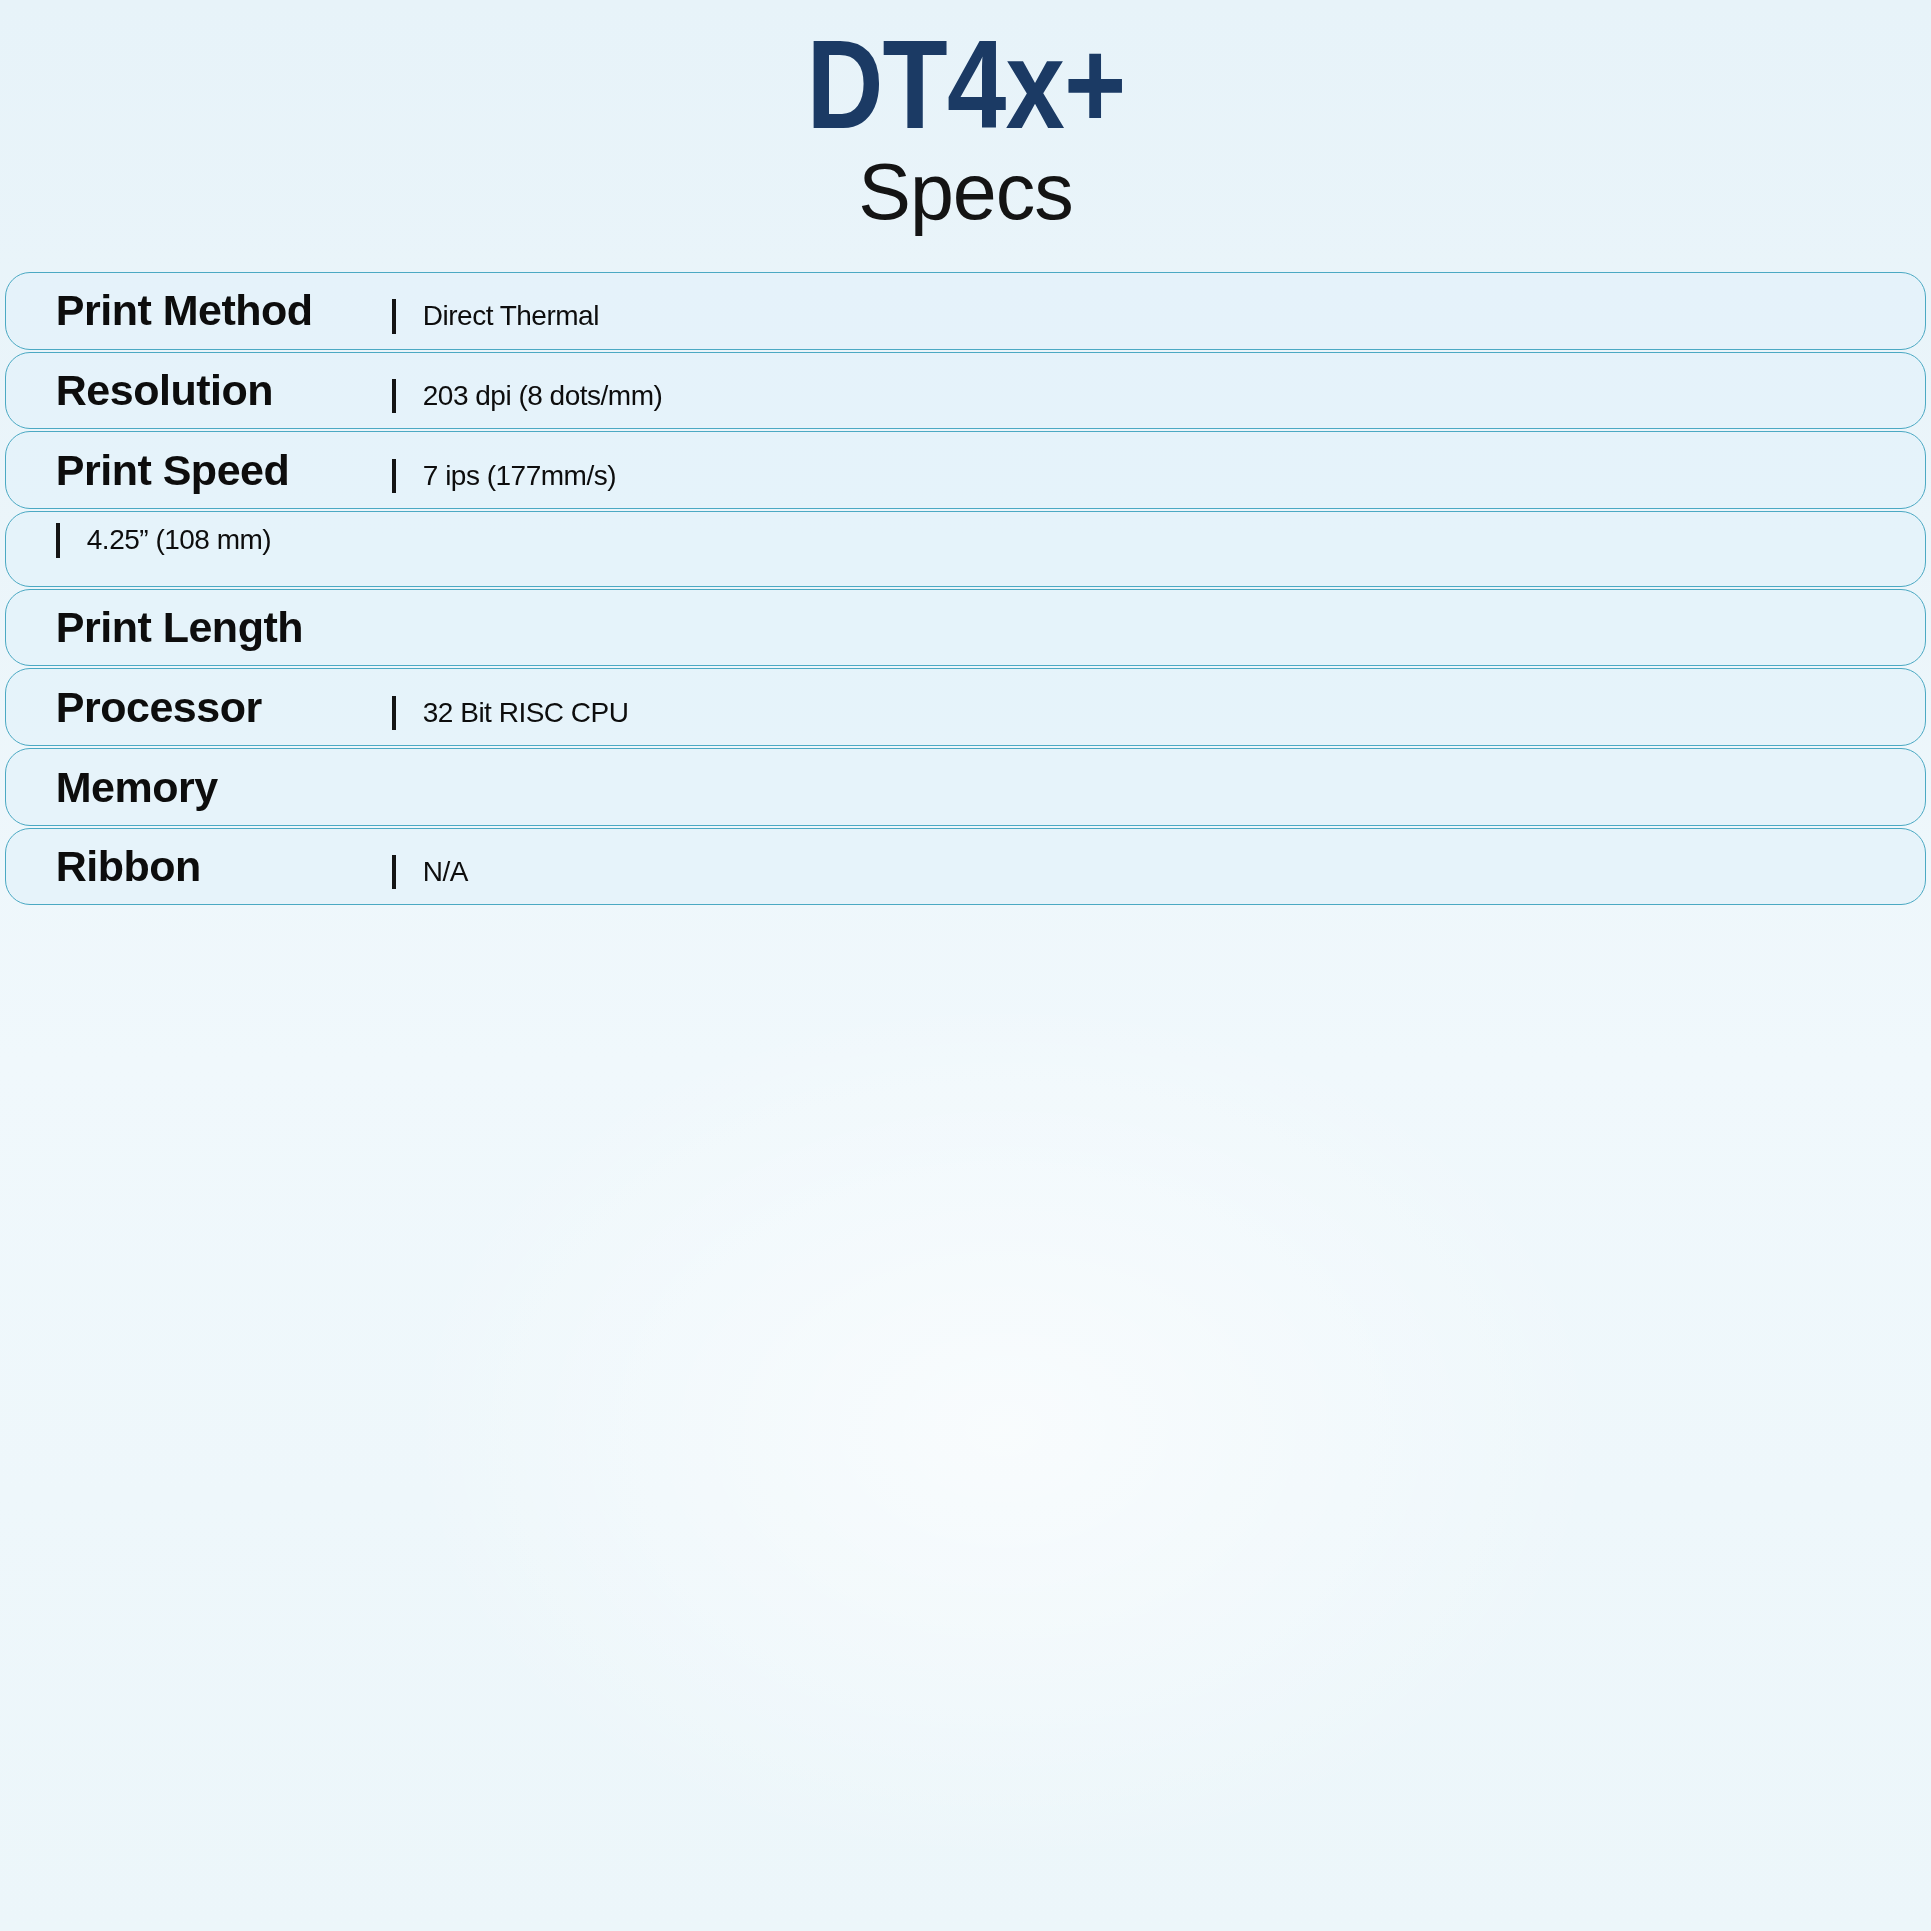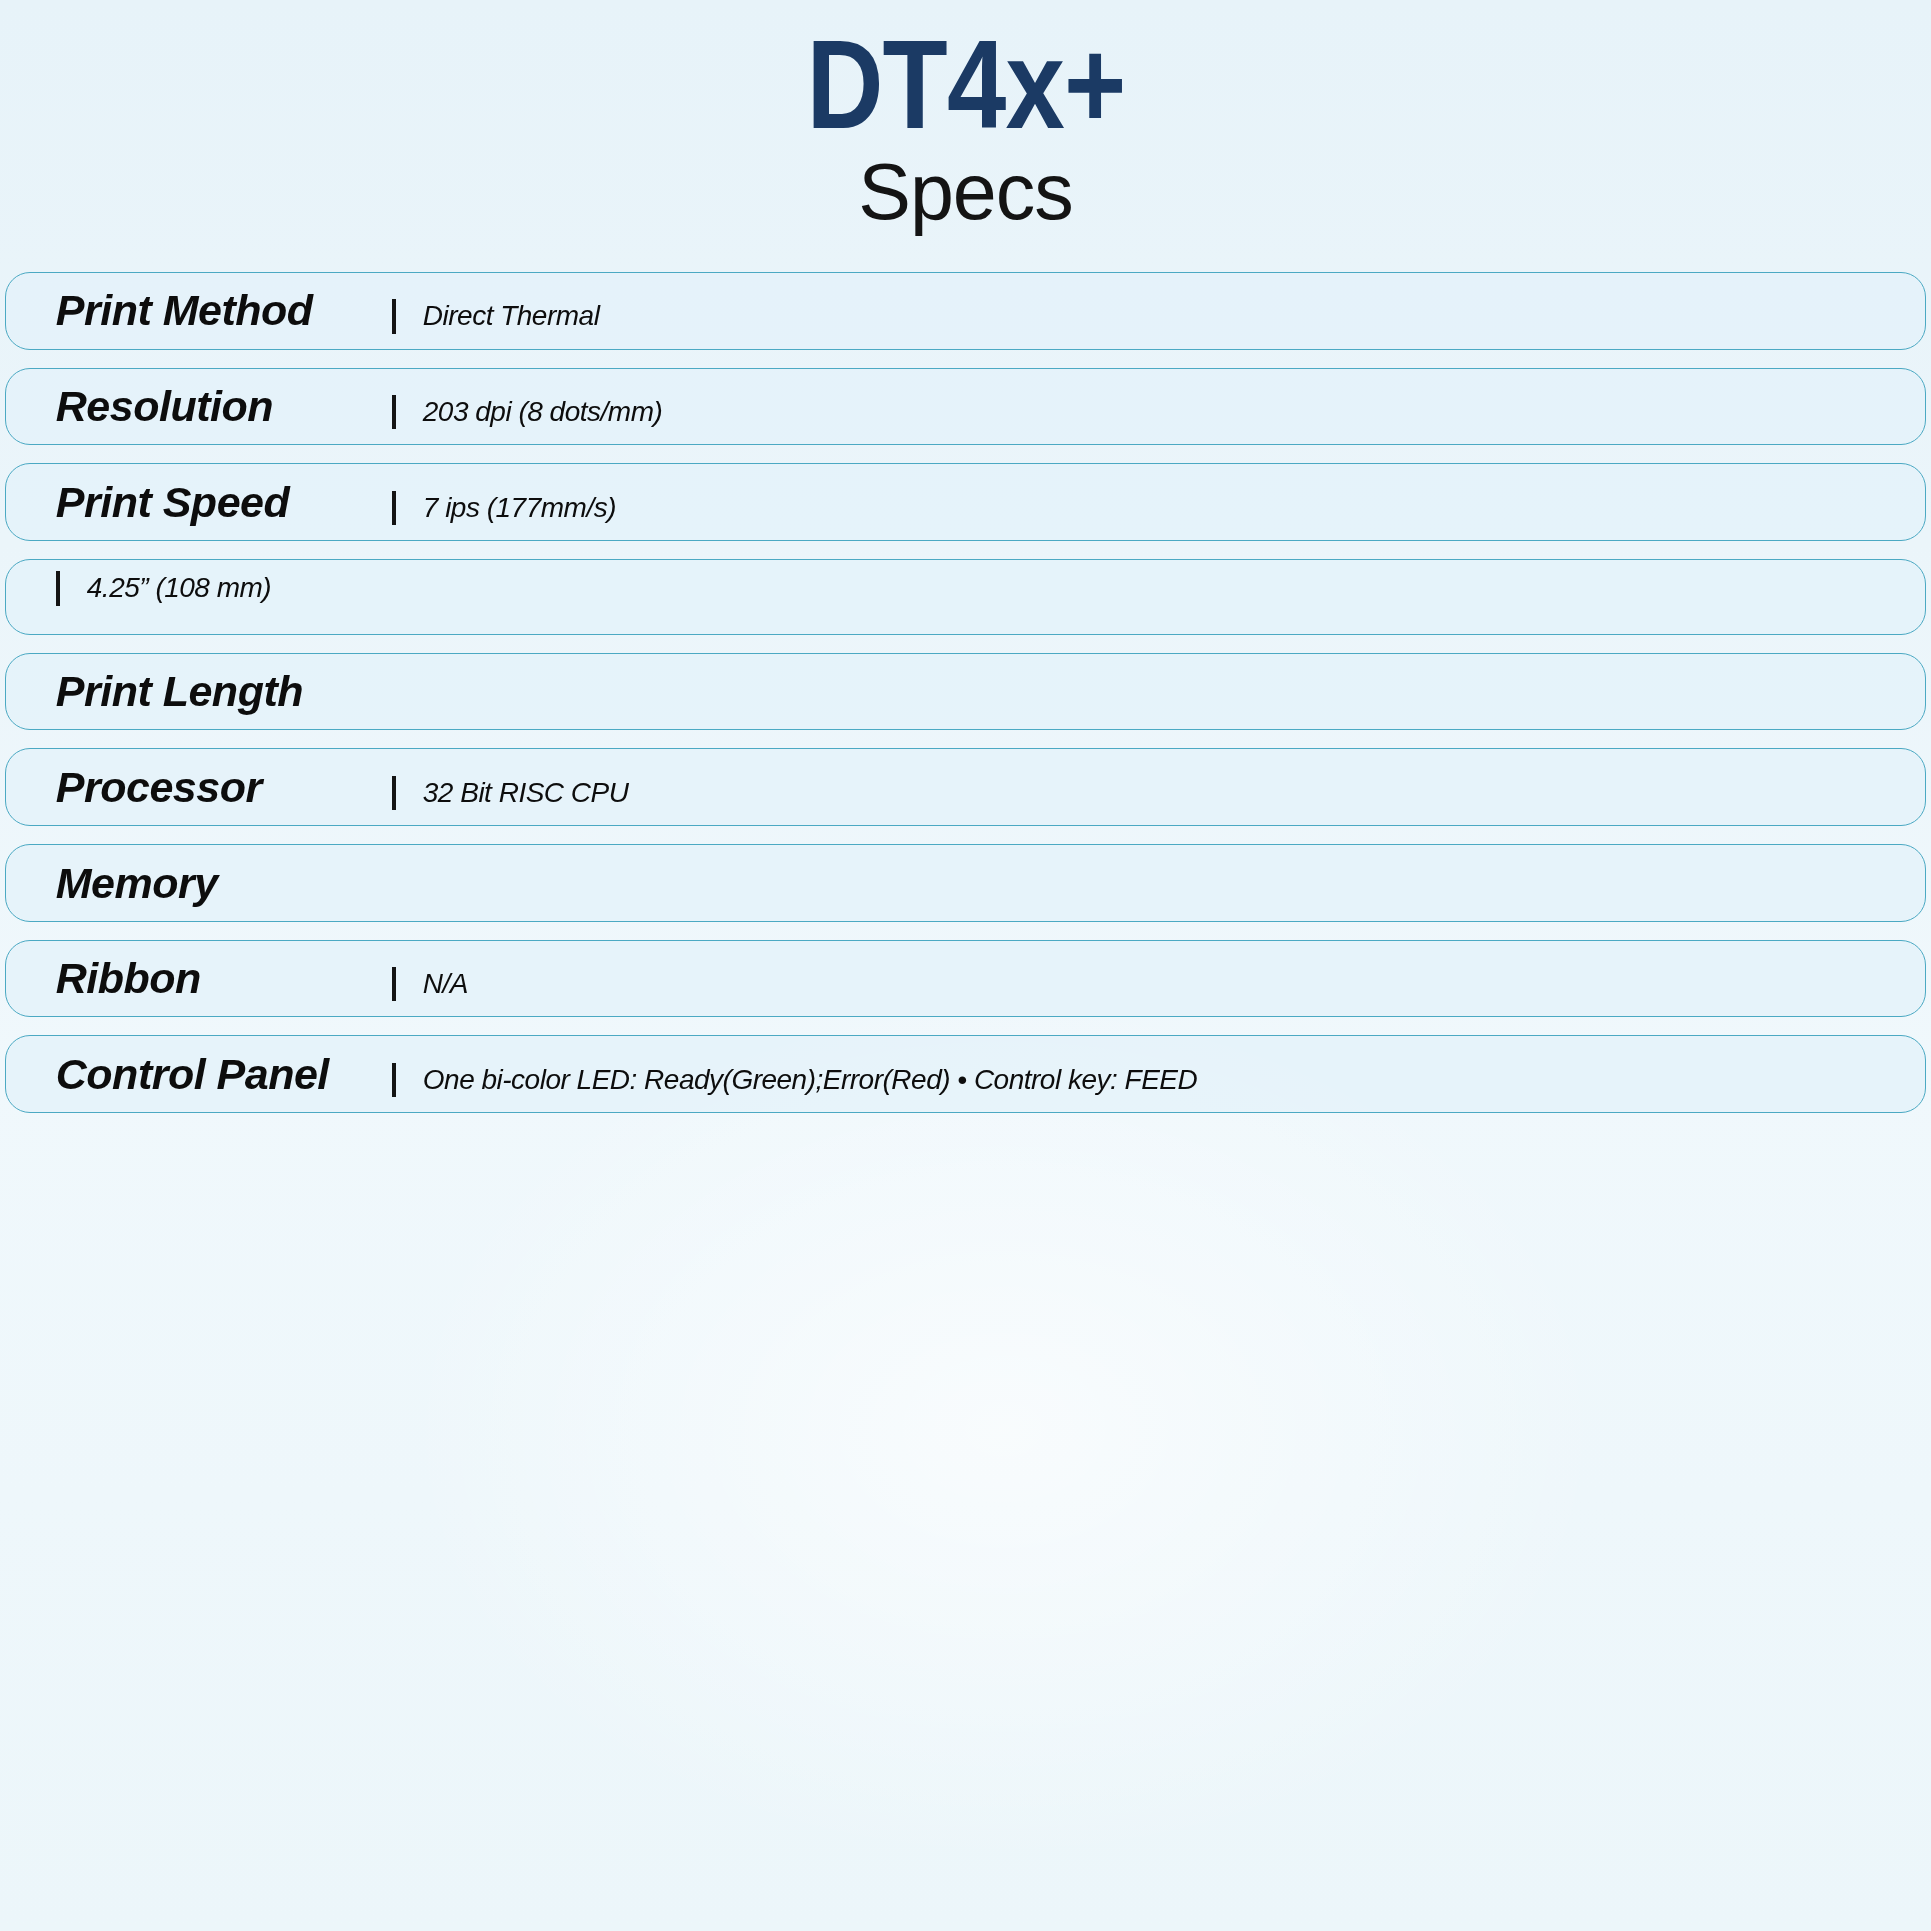--- a/index.html
+++ b/index.html
@@ -41,23 +41,22 @@
     color: #141414;
     font-size: 79px;
     font-weight: normal;
     line-height: 1.0;
     letter-spacing: -1px;
   }
   .spec-list {
     margin-top: 41px;
     display: flex;
     flex-direction: column;
-    gap: 18px;
+    gap: 2px;
     padding: 0 4.8px;
-    font-style: italic;
   }
   .spec-row {
     box-sizing: border-box;
     min-height: 76px;
     border: 1.9px solid #4ba9c3;
     border-radius: 25px;
     background: rgba(227,242,250,0.75);
     display: flex;
     align-items: baseline;
     padding: 11.6px 29px 11.6px 50px;
@@ -113,19 +112,15 @@
         <div class="spec-label">Processor</div>
         <div class="spec-value">32 Bit RISC CPU</div>
       </div>
       <div class="spec-row">
         <div class="spec-label">Memory</div>
       </div>
       <div class="spec-row">
         <div class="spec-label">Ribbon</div>
         <div class="spec-value">N/A</div>
       </div>
-      <div class="spec-row">
-        <div class="spec-label">Control Panel</div>
-        <div class="spec-value">One bi-color LED: Ready(Green);Error(Red) • Control key: FEED</div>
-      </div>
     </main>
 </div>
 
 
 </body></html>

